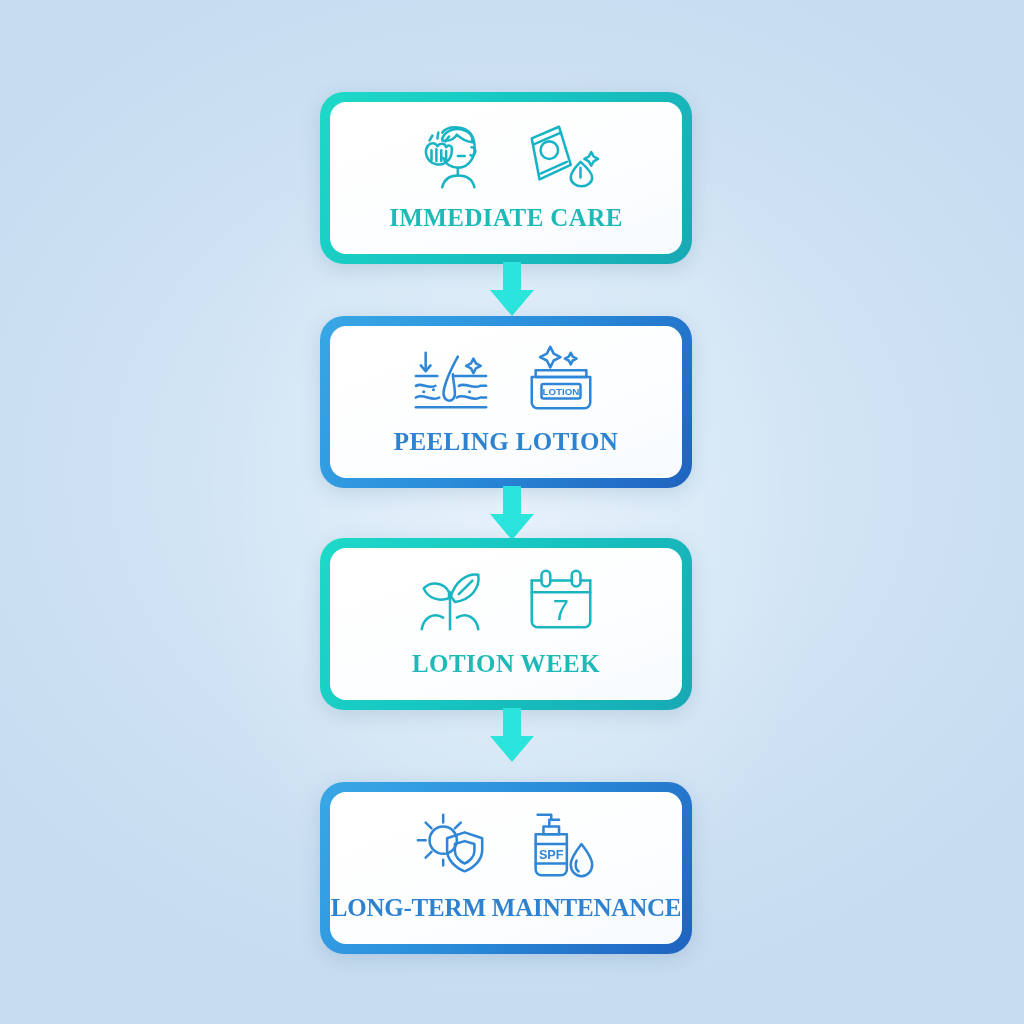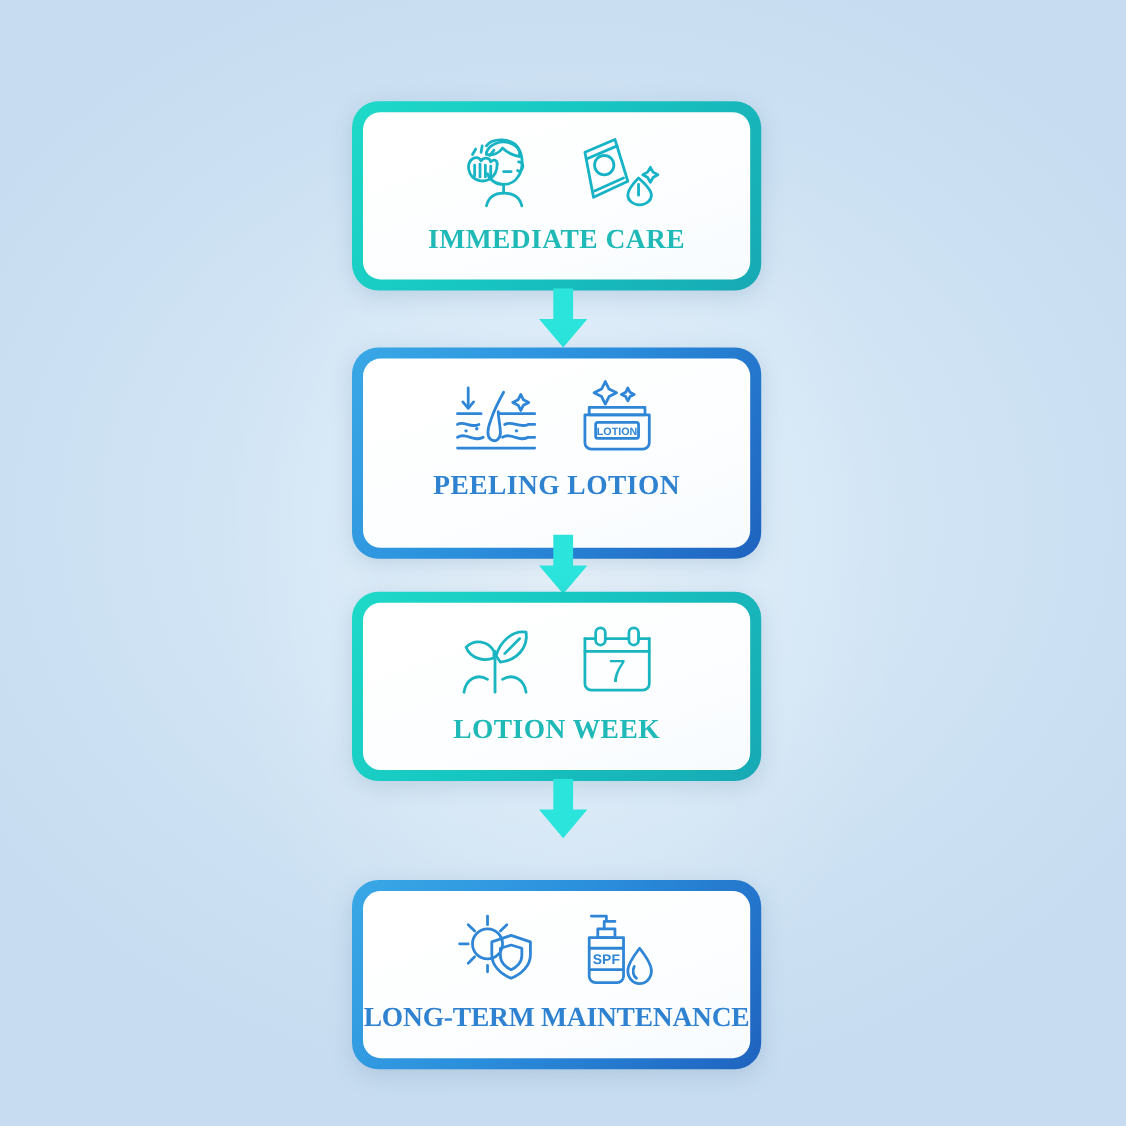--- a/index.html
+++ b/index.html
@@ -66,23 +66,23 @@
   }
 
   .card-teal {
     background: linear-gradient(125deg, #1ed9c8 0%, #17c7c2 42%, #17a9b4 100%);
   }
   .card-blue {
     background: linear-gradient(125deg, #39a8e6 0%, #2b8fdc 45%, #1f63bf 100%);
   }
 
   .card1 { left: 320px; top: 92px;  height: 172px; }
-  .card2 { left: 320px; top: 316px; height: 192px; }
+  .card2 { left: 320px; top: 316px; height: 172px; }
   .card3 { left: 320px; top: 538px; height: 172px; }
-  .card4 { left: 320px; top: 800px; height: 172px; }
+  .card4 { left: 320px; top: 782px; height: 172px; }
 
   .icon-row {
     display: flex;
     flex-direction: row;
     align-items: center;
     justify-content: center;
     gap: 26px;
     margin-top: 14px;
     height: 80px;
   }

